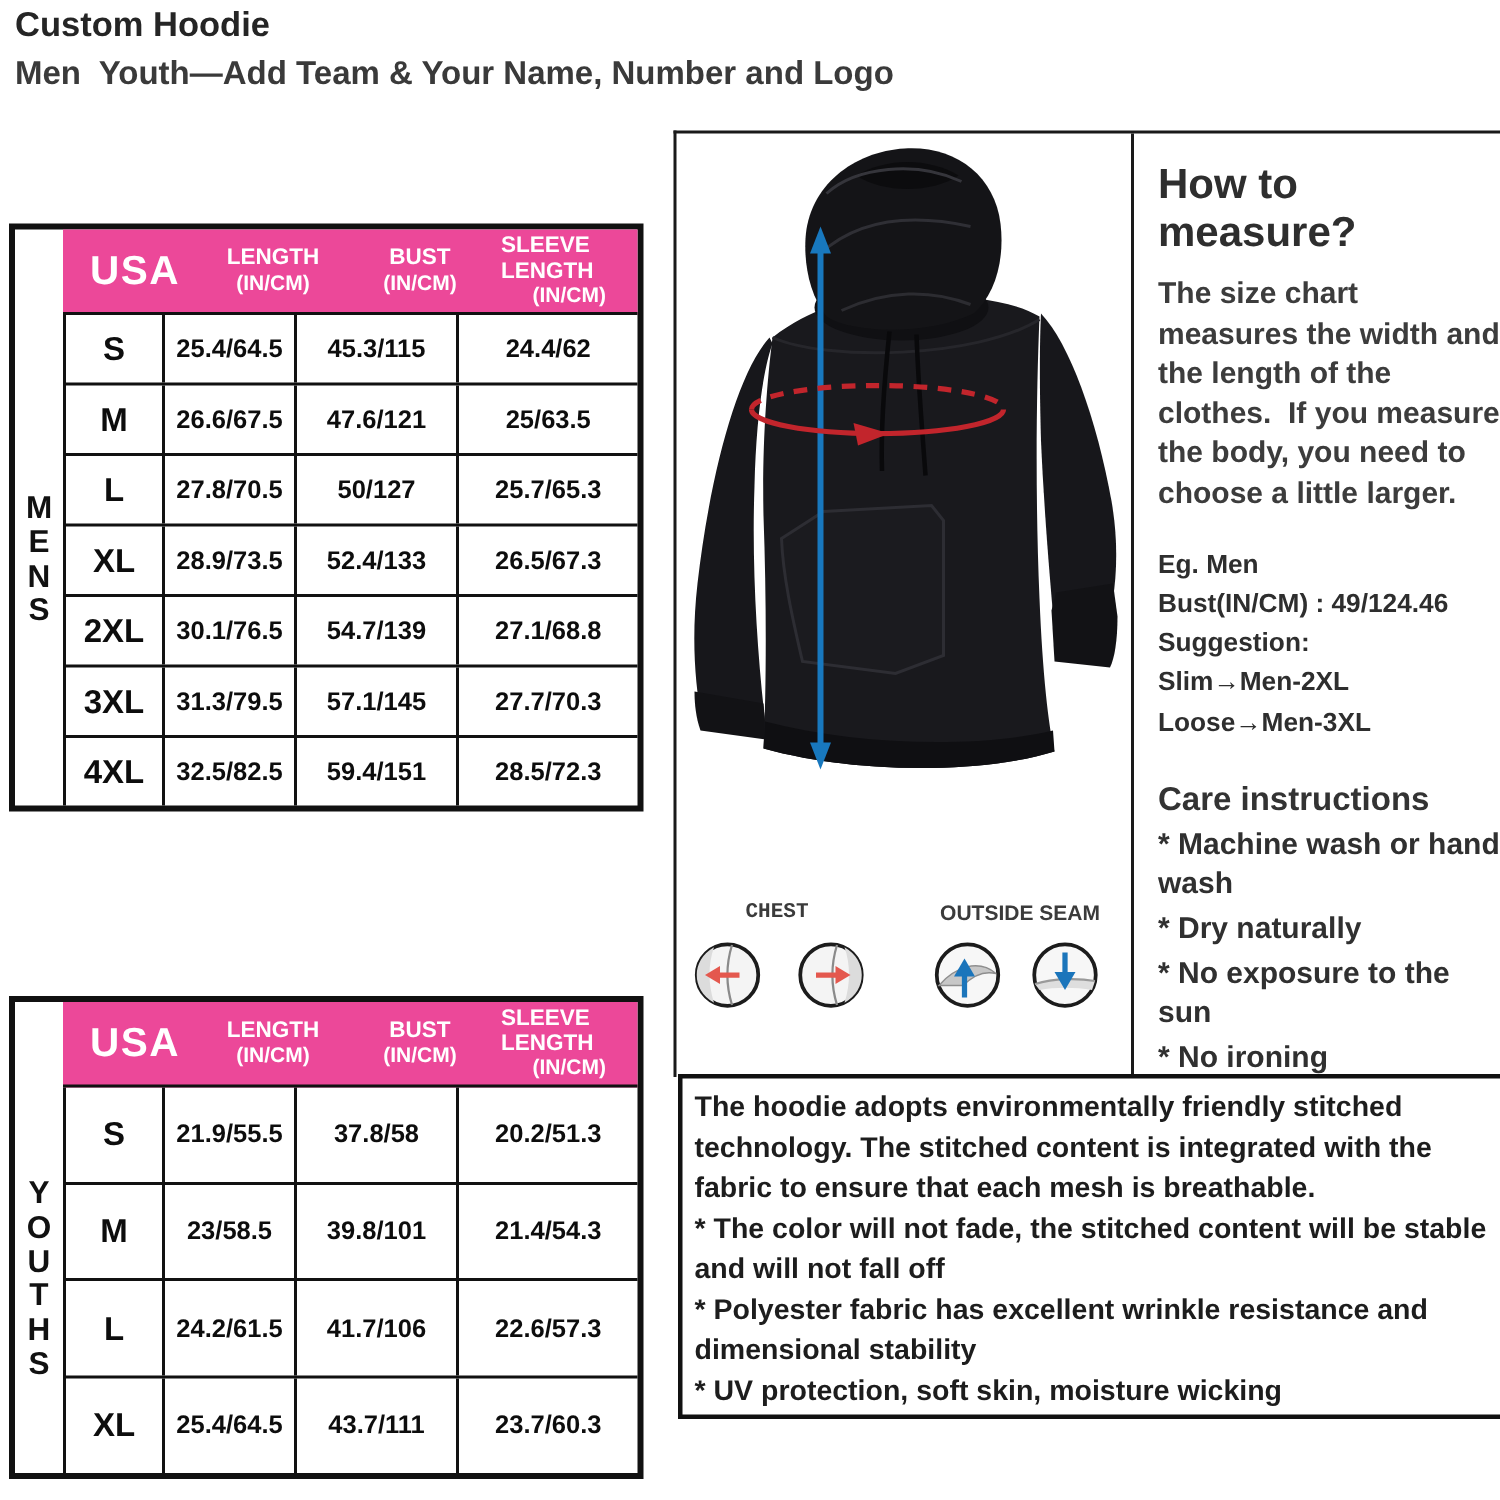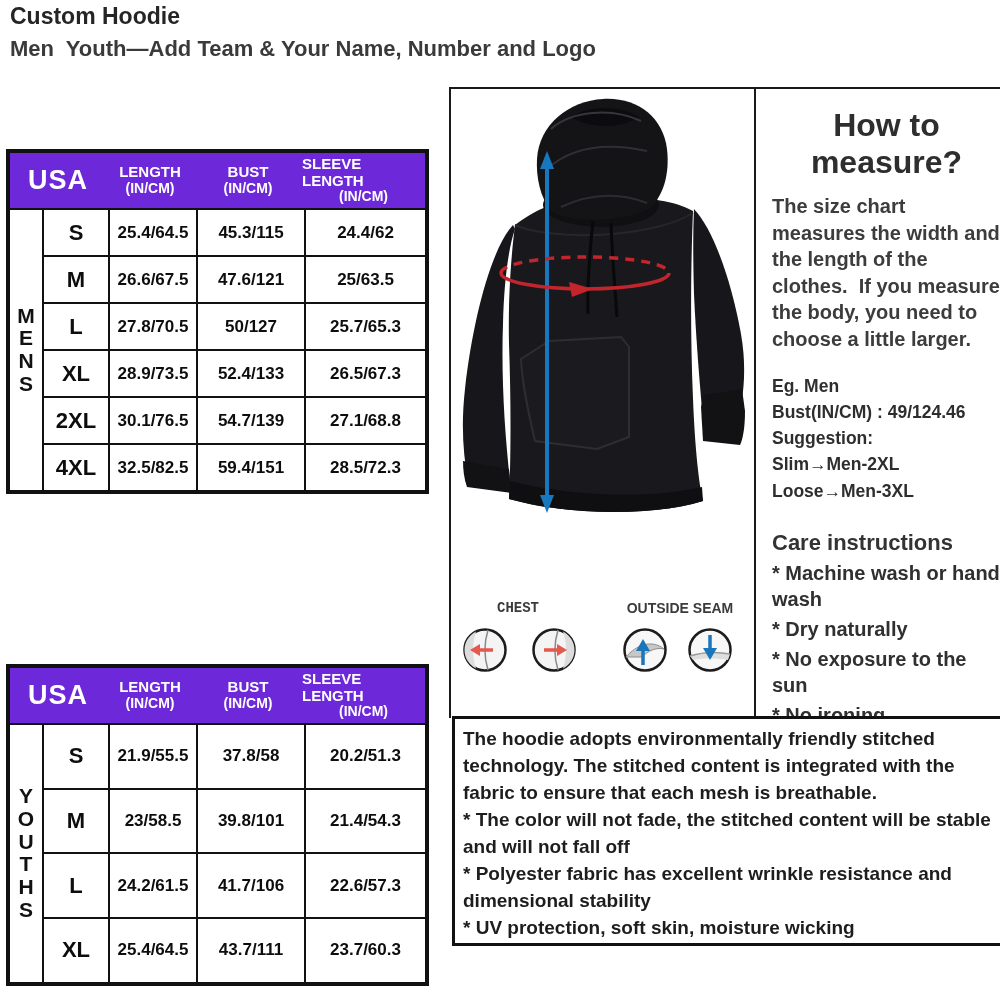--- a/index.html
+++ b/index.html
@@ -7,22 +7,22 @@
         font-family:"Liberation Sans",sans-serif;color:#222;}
 
   
   .page-title{position:absolute;left:10px;top:3px;font-size:23px;font-weight:700;color:#252525;white-space:pre;}
   .page-subtitle{position:absolute;left:10px;top:36px;font-size:22px;font-weight:700;color:#3a3a3a;white-space:pre;}
 
   
   .size-table{position:absolute;left:6px;width:415px;border:4px solid #111;background:#fff;box-sizing:content-box;}
   #mens-table{top:149px;}
   #youths-table{top:664px;}
-  .t-header{display:grid;grid-template-columns:96px 88px 108px 1fr;background:#6d28d9;color:#fff;
-            height:55px;border-bottom:2px solid #111;}
+  .t-header{display:grid;grid-template-columns:96px 88px 108px 1fr;background:#ec4899;color:#fff;
+            height:55px;border-bottom:2px solid #111;margin-left:32px;}
   .t-header .hcell{display:flex;flex-direction:column;align-items:center;justify-content:center;line-height:1.12;}
   .usa-cell{font-size:27px;font-weight:700;letter-spacing:1px;}
   .col-name{font-size:15px;font-weight:700;}
   .col-unit{font-size:14px;font-weight:700;}
   .t-body{display:flex;}
   .t-strip{width:32px;border-right:2px solid #111;display:flex;align-items:center;justify-content:center;
            font-size:21px;font-weight:700;color:#111;white-space:pre-line;line-height:1.08;text-align:center;}
   .t-rows{flex:1;}
   .t-row{display:grid;grid-template-columns:64px 88px 108px 1fr;}
   .t-row + .t-row{border-top:2px solid #111;}
@@ -32,21 +32,21 @@
   .t-row > div + div{border-left:2px solid #111;}
   .size-cell{font-size:22px;font-weight:700;color:#0d0d0d;}
   .val-cell{font-size:17px;font-weight:700;color:#0d0d0d;}
 
   
   #info-section{position:absolute;left:449px;top:87px;width:556px;height:629px;
                 border-top:2px solid #1a1a1a;border-left:2px solid #1a1a1a;display:flex;background:#fff;}
   #hoodie-panel{width:303px;border-right:2px solid #1a1a1a;position:relative;}
   #measure-panel{flex:1;padding:10px 6px 0 16px;box-sizing:border-box;}
 
-  .measure-heading{font-size:32px;font-weight:700;color:#2e2e2e;text-align:center;margin:8px 0 12px 0;}
+  .measure-heading{font-size:28px;font-weight:700;color:#2e2e2e;margin:8px 0 12px 0;}
   .measure-body{font-size:20px;font-weight:700;color:#3c3c3c;line-height:1.33;white-space:pre-wrap;}
   .measure-example{margin-top:20px;font-size:17.5px;font-weight:700;color:#2e2e2e;line-height:1.5;white-space:pre-line;}
   .care-heading{margin-top:26px;font-size:22px;font-weight:700;color:#333;}
   .care-item{font-size:20px;font-weight:700;color:#303030;line-height:1.3;margin-top:4px;}
 
   
   .diagram-label{position:absolute;top:511px;font-size:14px;font-weight:700;color:#3b3b3b;text-align:center;}
   #chest-label{left:7px;width:120px;font-family:Liberation Mono, monospace;}
   #seam-label{left:158px;width:142px;}
   .measure-icon{position:absolute;top:538px;width:46px;height:46px;}
@@ -108,20 +108,26 @@
           <div class="size-cell">XL</div>
           <div class="val-cell">28.9/73.5</div>
           <div class="val-cell">52.4/133</div>
           <div class="val-cell">26.5/67.3</div>
         </div>
         <div class="t-row">
           <div class="size-cell">2XL</div>
           <div class="val-cell">30.1/76.5</div>
           <div class="val-cell">54.7/139</div>
           <div class="val-cell">27.1/68.8</div>
+        </div>
+        <div class="t-row">
+          <div class="size-cell">3XL</div>
+          <div class="val-cell">31.3/79.5</div>
+          <div class="val-cell">57.1/145</div>
+          <div class="val-cell">27.7/70.3</div>
         </div>
         <div class="t-row">
           <div class="size-cell">4XL</div>
           <div class="val-cell">32.5/82.5</div>
           <div class="val-cell">59.4/151</div>
           <div class="val-cell">28.5/72.3</div>
         </div>
       </div>
     </div>
   </div>

